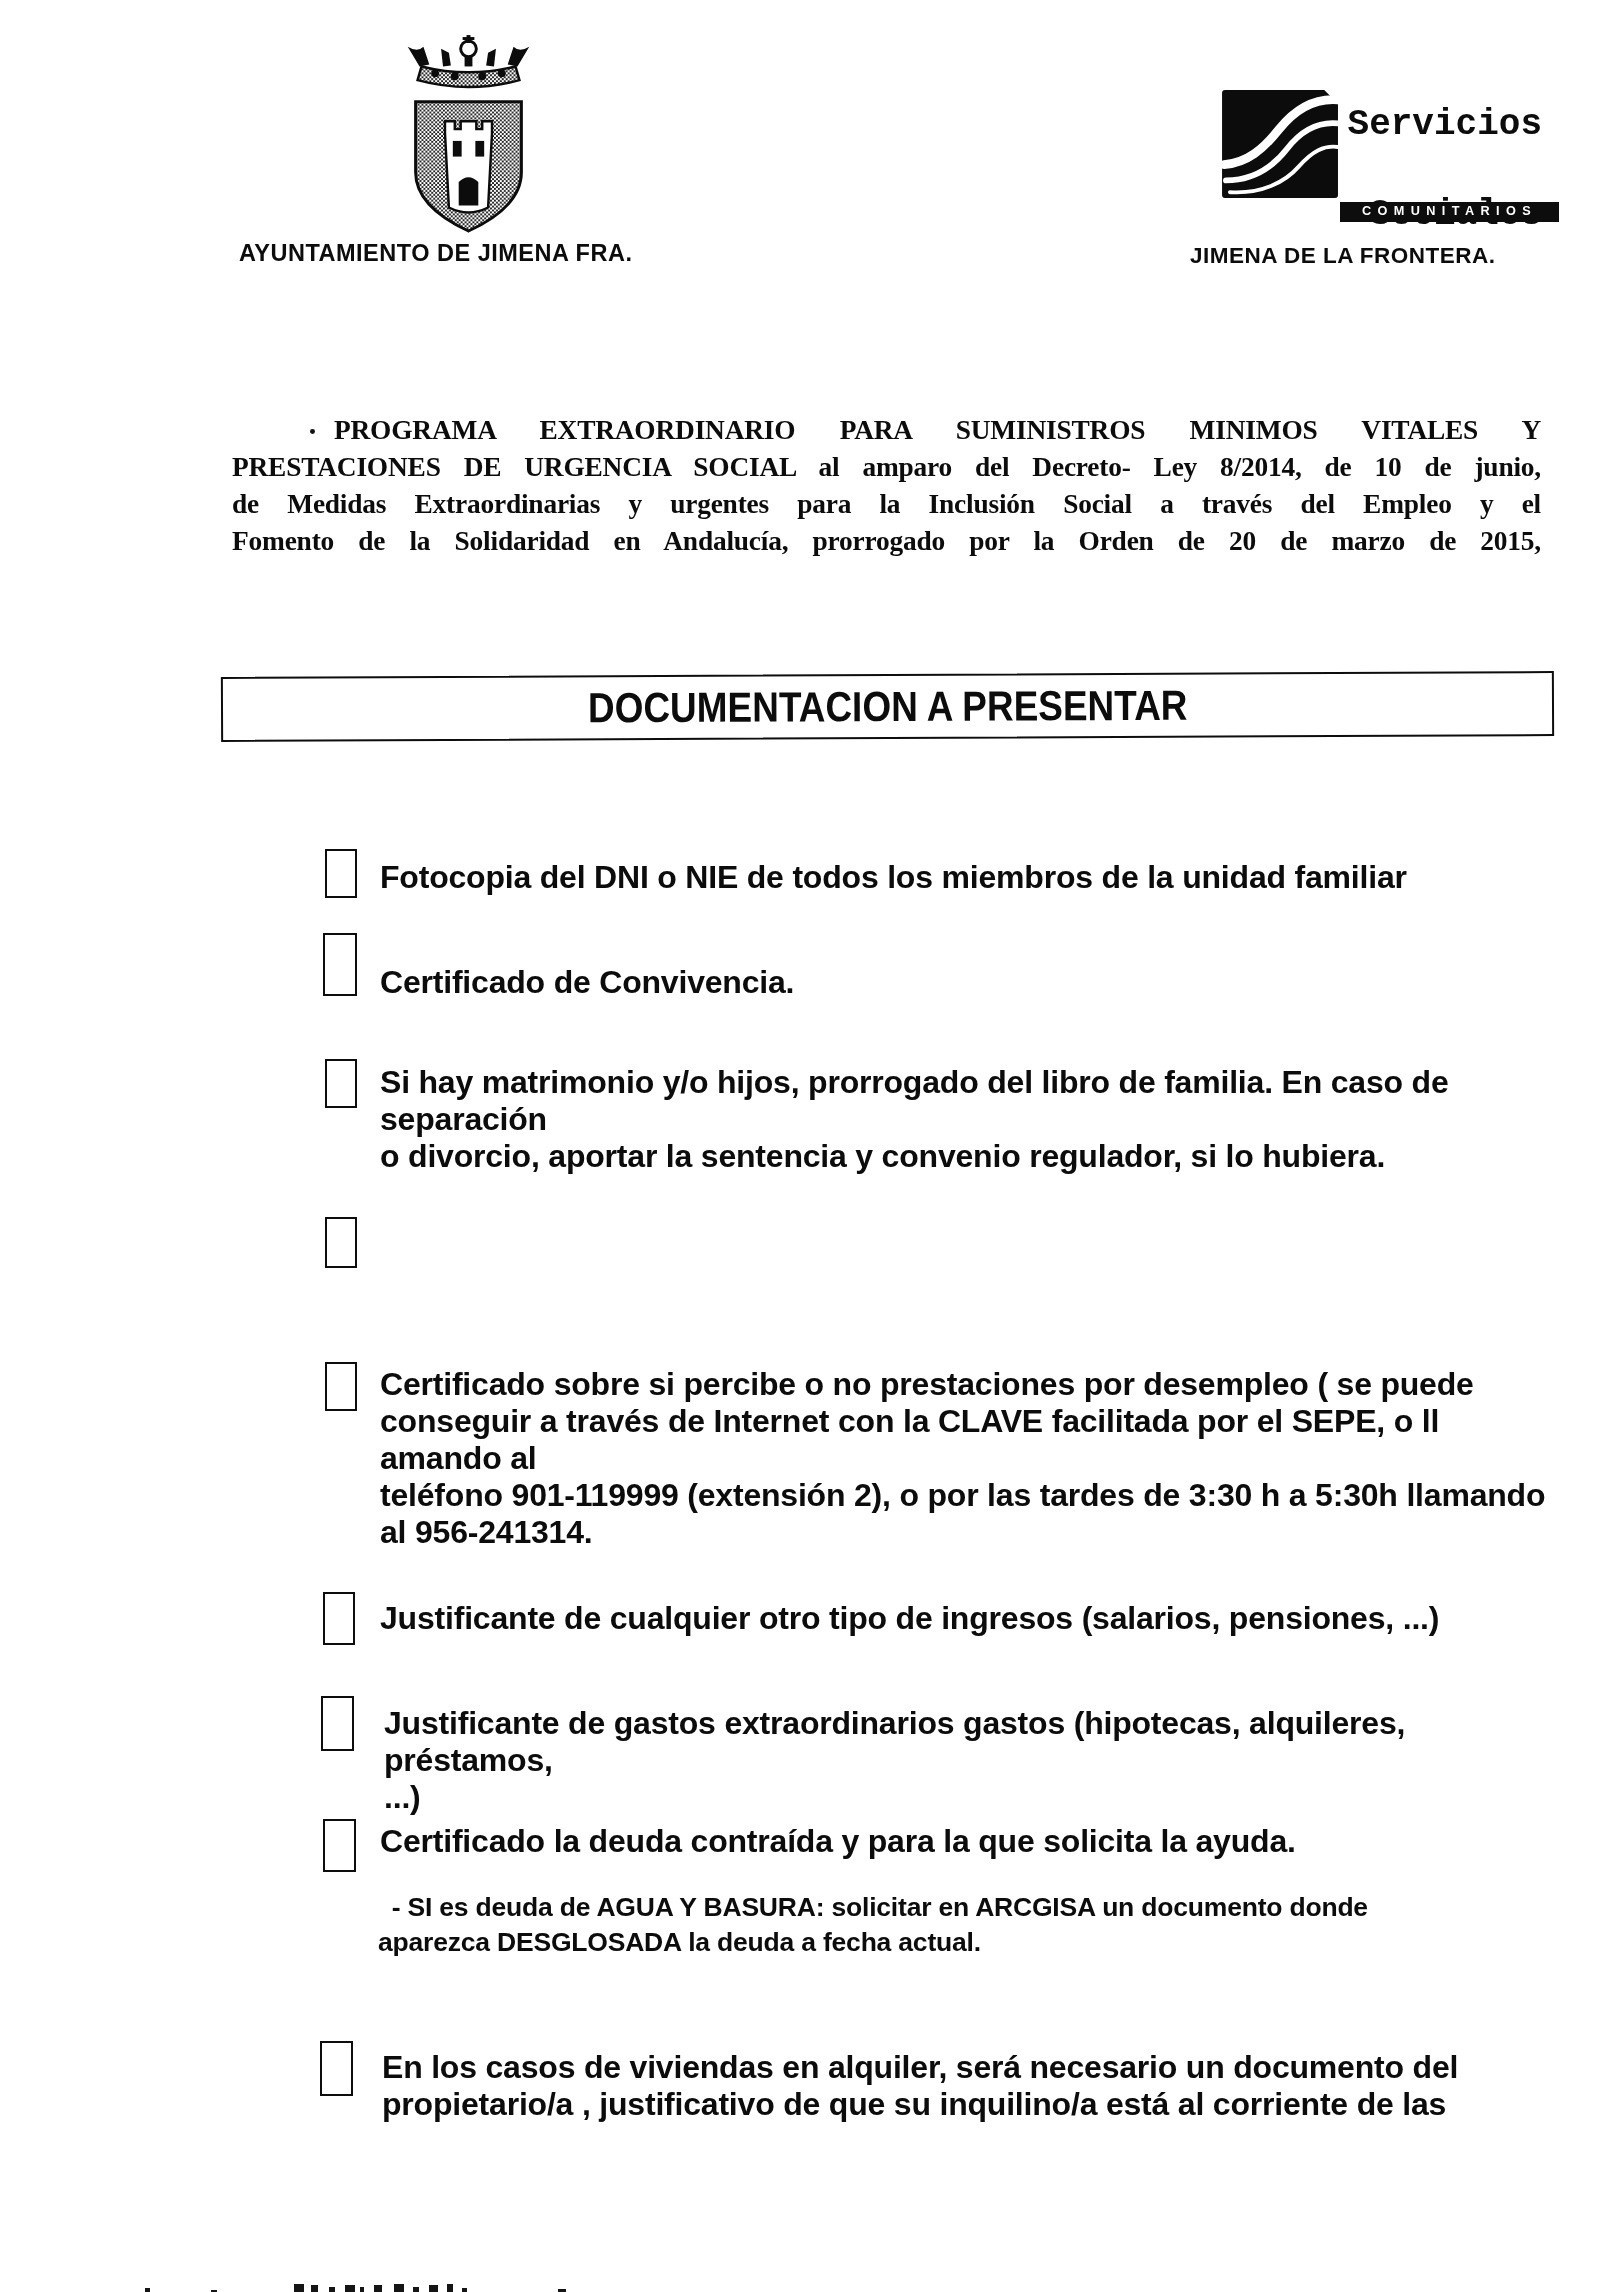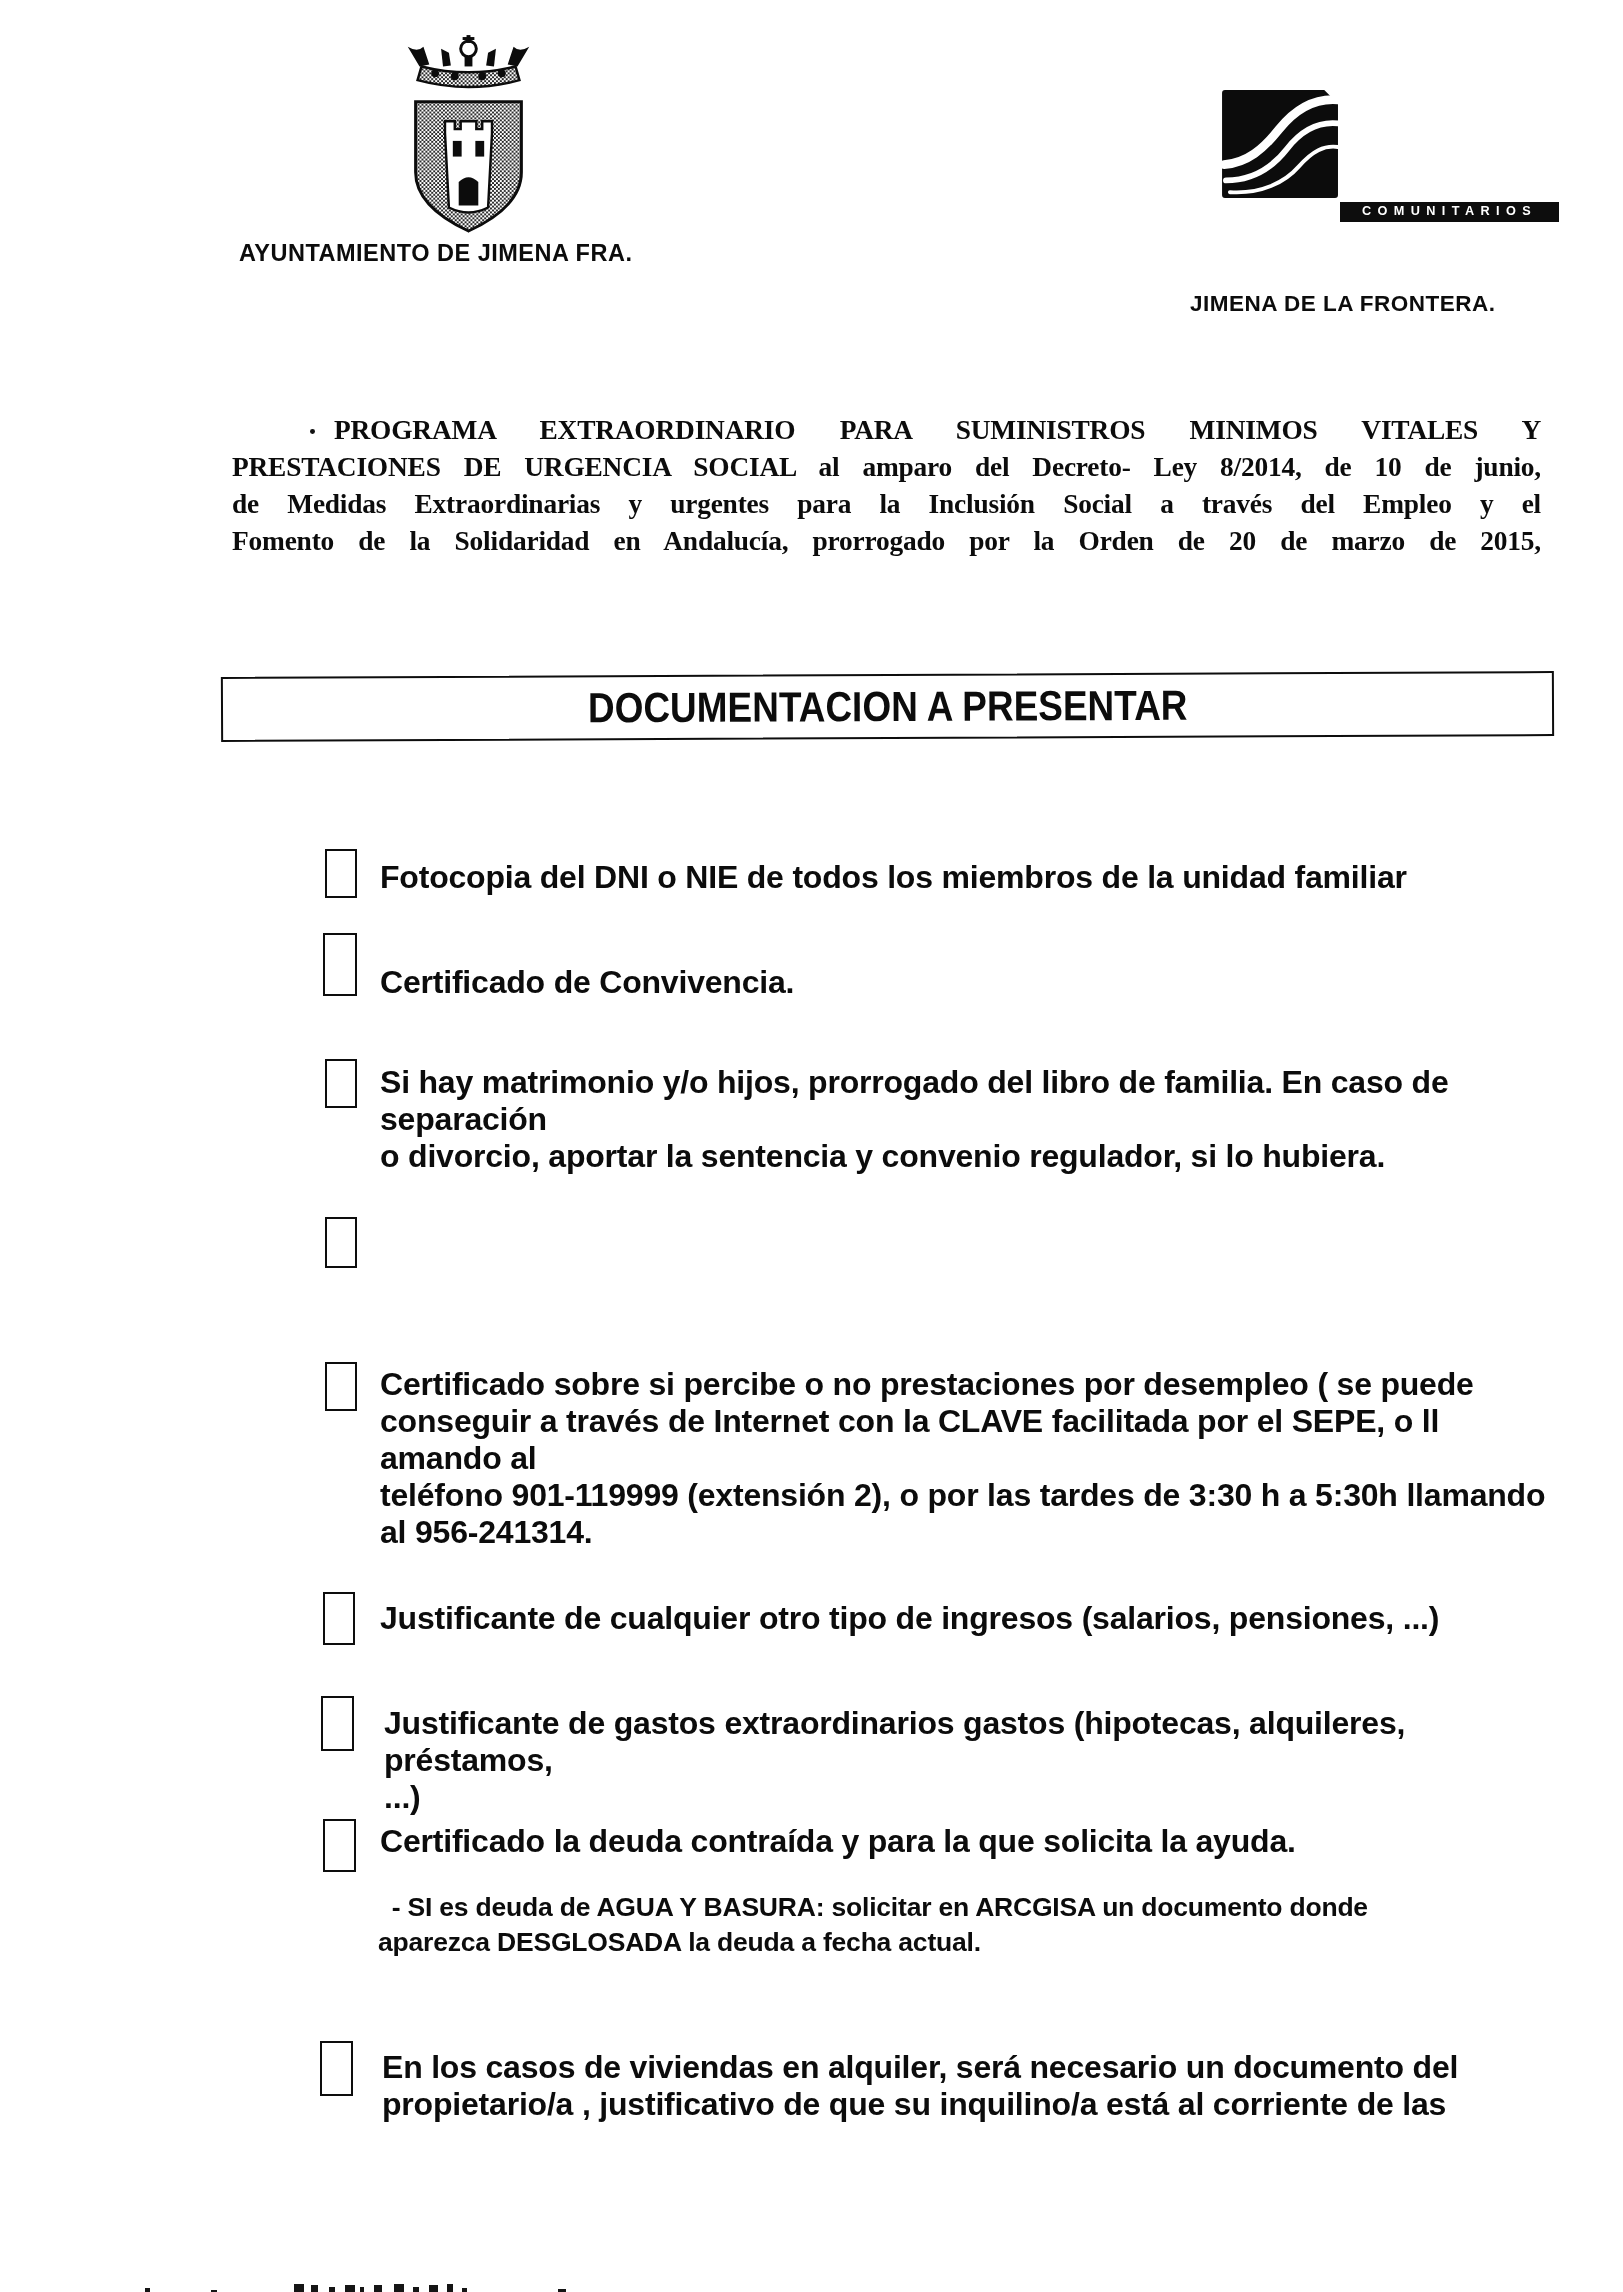--- a/index.html
+++ b/index.html
@@ -103,22 +103,25 @@
   </svg>
   <div class="abs org-caption" style="left:239px;top:240px;">AYUNTAMIENTO DE JIMENA FRA.</div>
 
   <svg class="abs" style="left:1222px;top:90px;" width="118" height="112" viewBox="0 0 120 114">
     <rect x="0" y="0" width="118" height="110" rx="3" fill="#0c0c0c"></rect>
     <path d="M2,76 C26,74 42,60 58,40 C74,20 94,8 118,10" fill="none" stroke="#fff" stroke-width="9" stroke-linecap="round"></path>
     <path d="M4,92 C32,92 52,78 66,60 C80,42 98,32 118,34" fill="none" stroke="#fff" stroke-width="6" stroke-linecap="round"></path>
     <path d="M8,104 C40,106 64,94 78,78 C92,62 104,56 118,58" fill="none" stroke="#fff" stroke-width="4" stroke-linecap="round"></path>
     <path d="M104,0 L118,14 L118,0 Z" fill="#fff"></path>
   </svg>
+  <div class="abs logo-text" style="left:1340px;top:102px;width:202px;"><span>Servicios</span><br>
+    <span>Sociales</span>
+  </div>
   <div class="abs logo-band" style="left:1340px;top:202px;width:219px;height:19.6px;">COMUNITARIOS</div>
-  <div class="abs org-caption" style="left:1190px;top:243px;font-size:22.5px;margin-top:48px;">JIMENA DE LA FRONTERA.</div>
+  <div class="abs org-caption" style="left:1190px;top:243px;font-size:22.5px;">JIMENA DE LA FRONTERA.</div>
 
   <div class="abs dot" style="left:310px;top:429px;width:4.9px;height:4.9px;"></div>
 
   <div class="abs intro" style="left:232px;top:412px;width:1309px;">PROGRAMA EXTRAORDINARIO PARA SUMINISTROS MINIMOS VITALES Y
 PRESTACIONES DE URGENCIA SOCIAL al amparo del Decreto- Ley  8/2014, de 10 de junio,
 de Medidas Extraordinarias y urgentes para la Inclusión Social a través del Empleo y el
 Fomento de la Solidaridad en Andalucía, prorrogado por la Orden de 20 de marzo de 2015,</div>
 
   <div class="abs title-box" style="left:221px;top:674px;width:1329px;height:61px;">
     <span>DOCUMENTACION A PRESENTAR</span>

